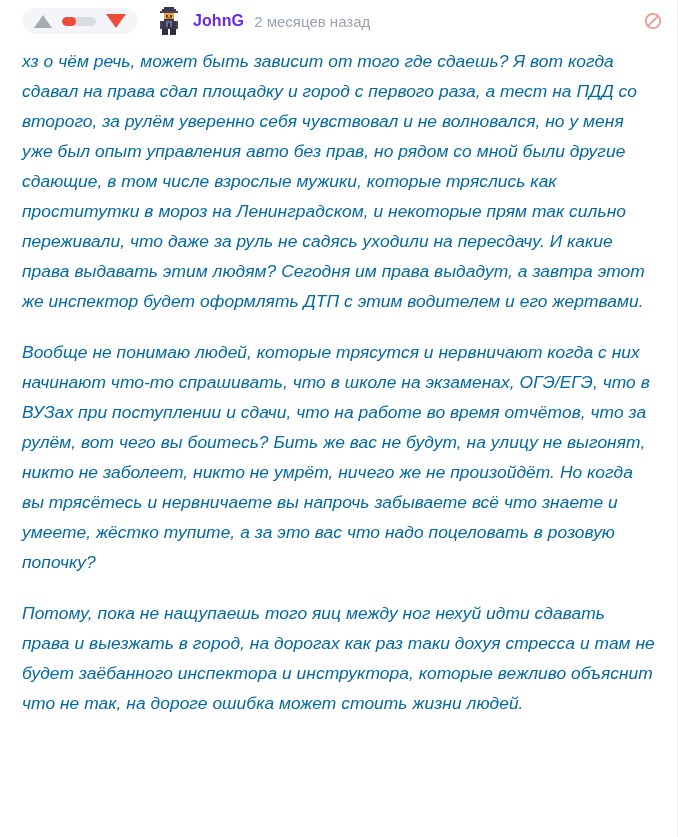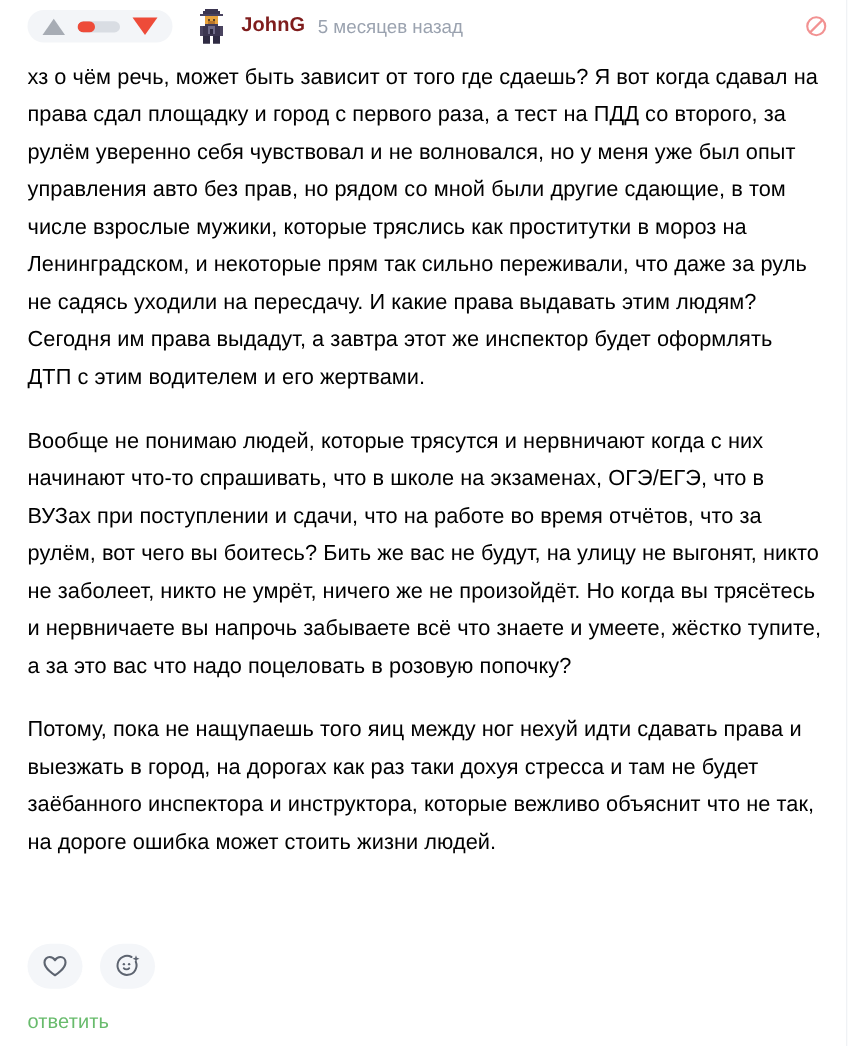--- a/index.html
+++ b/index.html
@@ -86,21 +86,21 @@
     width: 26px;
     height: 28px;
     flex: none;
     margin-right: 9px;
     image-rendering: pixelated;
     display: block;
   }
   .author-name {
     font-size: 16px;
     font-weight: bold;
-    color: #7f1d1d;
+    color: #6d28d9;
     letter-spacing: 0.1px;
   }
   .timestamp {
     font-size: 15px;
     color: #9aa2af;
     margin-left: 10px;
     white-space: nowrap;
   }
   .block-icon {
     flex: none;
@@ -108,22 +108,23 @@
     height: 20px;
     margin-left: auto;
     opacity: .85;
   }
 
   
   .comment-body {
     padding: 4px 20px 0 22px;
     font-size: 17.4px;
     line-height: 30px;
-    color: #000000;
+    color: #0369a1;
     letter-spacing: 0.05px;
+    font-style: italic;
   }
   .comment-body p {
     margin: 0;
   }
   .comment-body p + p {
     margin-top: 21px;
   }
 
   
   .comment-footer {
@@ -186,48 +187,29 @@
         <rect x="3" y="6" width="5" height="1" fill="#3f3a57"></rect>
         <rect x="2" y="7" width="7" height="4" fill="#3b3550"></rect>
         <rect x="4" y="7" width="3" height="3" fill="#6e6a88"></rect>
         <rect x="5" y="8" width="1" height="2" fill="#2d2940"></rect>
         <rect x="2" y="11" width="3" height="3" fill="#2f2b43"></rect>
         <rect x="6" y="11" width="3" height="3" fill="#2f2b43"></rect>
         <rect x="1" y="7" width="1" height="4" fill="#4a4460"></rect>
         <rect x="9" y="7" width="1" height="4" fill="#4a4460"></rect>
       </svg>
       <span class="author-name">JohnG</span>
-      <span class="timestamp">5 месяцев назад</span>
+      <span class="timestamp">2 месяцев назад</span>
     </div>
 
     <svg class="block-icon" viewBox="0 0 20 20">
       <circle cx="10" cy="10" r="7.2" fill="none" stroke="#f08080" stroke-width="1.7"></circle>
       <line x1="5.1" y1="14.9" x2="14.9" y2="5.1" stroke="#f08080" stroke-width="1.7"></line>
     </svg>
   </div>
 
   <div class="comment-body">
     <p>хз о чём речь, может быть зависит от того где сдаешь? Я вот когда сдавал на права сдал площадку и город с первого раза, а тест на ПДД со второго, за рулём уверенно себя чувствовал и не волновался, но у меня уже был опыт управления авто без прав, но рядом со мной были другие сдающие, в том числе взрослые мужики, которые тряслись как проститутки в мороз на Ленинградском, и некоторые прям так сильно переживали, что даже за руль не садясь уходили на пересдачу. И какие права выдавать этим людям? Сегодня им права выдадут, а завтра этот же инспектор будет оформлять ДТП с этим водителем и его жертвами.</p>
     <p>Вообще не понимаю людей, которые трясутся и нервничают когда с них начинают что-то спрашивать, что в школе на экзаменах, ОГЭ/ЕГЭ, что в ВУЗах при поступлении и сдачи, что на работе во время отчётов, что за рулём, вот чего вы боитесь? Бить же вас не будут, на улицу не выгонят, никто не заболеет, никто не умрёт, ничего же не произойдёт. Но когда вы трясётесь и нервничаете вы напрочь забываете всё что знаете и умеете, жёстко тупите, а за это вас что надо поцеловать в розовую попочку?</p>
     <p>Потому, пока не нащупаешь того яиц между ног нехуй идти сдавать права и выезжать в город, на дорогах как раз таки дохуя стресса и там не будет заёбанного инспектора и инструктора, которые вежливо объяснит что не так, на дороге ошибка может стоить жизни людей.</p>
   </div>
 
-  <div class="comment-footer">
-    <div class="action-row">
-      <button class="round-btn">
-        <svg width="22" height="20" viewBox="0 0 22 20">
-          <path d="M11 17.2 C11 17.2 2.6 12.1 2.6 6.9 C2.6 4.3 4.5 2.6 6.7 2.6 C8.5 2.6 10.1 3.7 11 5.2 C11.9 3.7 13.5 2.6 15.3 2.6 C17.5 2.6 19.4 4.3 19.4 6.9 C19.4 12.1 11 17.2 11 17.2 Z" fill="none" stroke="#5d6470" stroke-width="1.7" stroke-linejoin="round"></path>
-        </svg>
-      </button>
-      <button class="round-btn">
-        <svg width="22" height="22" viewBox="0 0 22 22">
-          <path d="M17.6 7.3 A7.6 7.6 0 1 1 14.2 3.6" fill="none" stroke="#5d6470" stroke-width="1.6" stroke-linecap="round"></path>
-          <circle cx="8.1" cy="9.3" r="0.95" fill="#5d6470"></circle>
-          <circle cx="12.3" cy="9.3" r="0.95" fill="#5d6470"></circle>
-          <path d="M8.0 12.5 C9.0 13.8 11.4 13.8 12.4 12.5" fill="none" stroke="#5d6470" stroke-width="1.5" stroke-linecap="round"></path>
-          <path d="M17.8 2.2 L18.55 4.25 L20.6 5.0 L18.55 5.75 L17.8 7.8 L17.05 5.75 L15.0 5.0 L17.05 4.25 Z" fill="#5d6470"></path>
-        </svg>
-      </button>
-    </div>
-    <span class="reply-link" style="color: rgb(104, 187, 108);">ответить</span>
-  </div>
 
 </div>
 
 </body></html>

